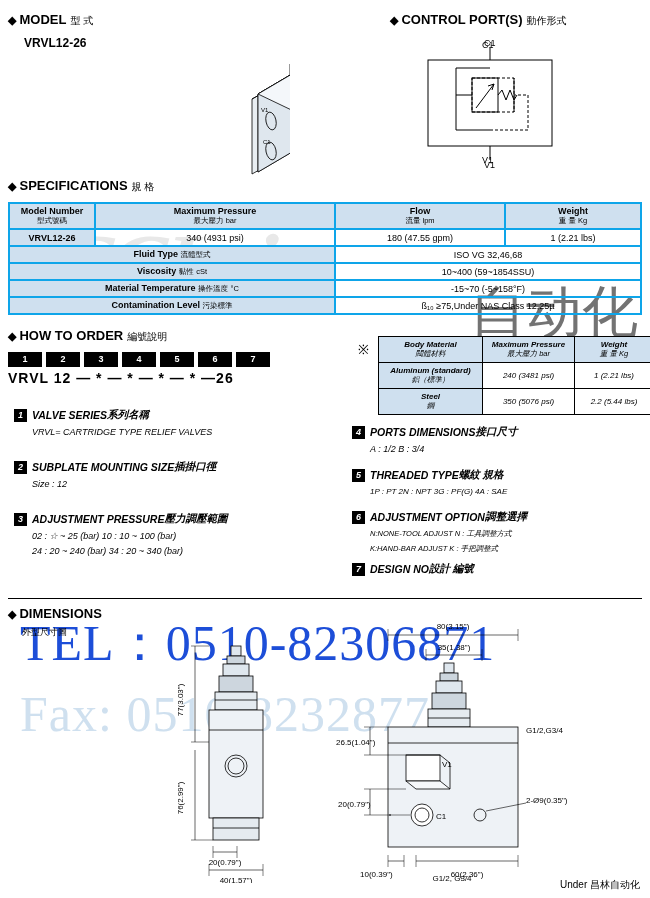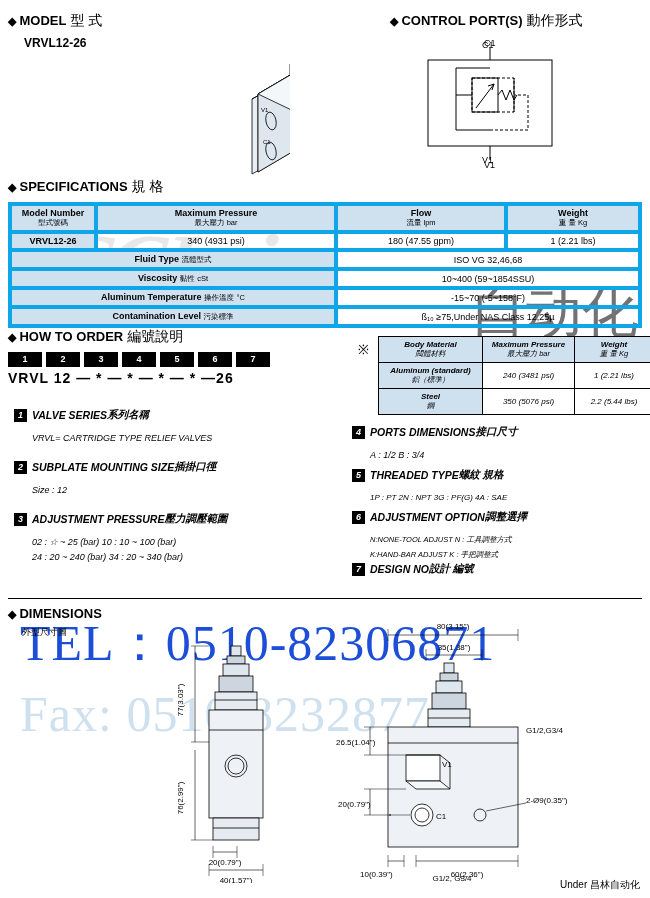--- a/index.html
+++ b/index.html
@@ -43,27 +43,27 @@
 
   .layer { position:relative; z-index:3; }
 
   
   .sec-head {
     position:absolute;
     font-size:13px; font-weight:bold;
     white-space:nowrap;
   }
   .sec-head .dia { font-size:11px; margin-right:3px; }
-  .sec-head .cn { font-size:14px; font-weight:normal; margin-left:4px; }
+  .sec-head .cn { font-size:10px; font-weight:normal; margin-left:4px; }
 
   
   table { border-collapse: collapse; }
   .spec-tbl { position:absolute; left:8px; top:202px; width:634px; }
   .spec-tbl td, .spec-tbl th {
-    border:4px solid #0ea5e9; text-align:center; vertical-align:middle;
+    border:2px solid #0ea5e9; text-align:center; vertical-align:middle;
     font-size:9px; padding:2px 2px;
   }
   .hdr { background:#cfe0ef; font-weight:bold; }
   .lbl { background:#cfe0ef; font-weight:bold; }
   .cn-s { font-size:7.5px; font-weight:normal; }
 
   
   .order-wrap { position:absolute; left:8px; top:352px; }
   .numrow { display:flex; }
   .numcell {
@@ -76,21 +76,21 @@
     letter-spacing:1px; white-space:nowrap;
   }
 
   .item { position:absolute;font-style:italic; }
   .badge {
     display:inline-block; width:13px; height:13px; background:#000; color:#fff;
     font-size:9px; font-weight:bold; text-align:center; line-height:13px;
     margin-right:5px; vertical-align:middle;
   }
   .item-title { font-size:10.5px; font-weight:bold; vertical-align:middle; }
-  .item-body { font-size:9px; margin-left:18px; margin-top:9px; line-height:14px; }
+  .item-body { font-size:9px; margin-left:18px; margin-top:3px; line-height:14px; }
 
   
   .mat-tbl { position:absolute; left:378px; top:336px; width:276px;font-style:italic; }
   .mat-tbl td {
     border:1px solid #000; text-align:center; font-size:8px; padding:3px 2px;
   }
   .star { position:absolute; left:358px; top:340px; font-size:13px; }
 
   
   .dim-note { position:absolute; left:22px; top:626px; font-size:9px; }
@@ -225,21 +225,21 @@
     <tr>
       <td class="lbl" colspan="2" style="height:16px;">
         <span>Viscosity</span>
         <span class="cn-s">黏性</span>
         <span class="cn-s">cSt</span>
       </td>
       <td colspan="2">10~400 (59~1854SSU)</td>
     </tr>
     <tr>
       <td class="lbl" colspan="2" style="height:16px;">
-        <span>Aluminum Temperature</span>
+        <span>Material Temperature</span>
         <span class="cn-s">操作溫度</span>
         <span class="cn-s">°C</span>
       </td>
       <td colspan="2">-15~70 (-5~158°F)</td>
     </tr>
     <tr>
       <td class="lbl" colspan="2" style="height:16px;">
         <span>Contamination Level</span>
         <span class="cn-s">污染標準</span>
       </td>

